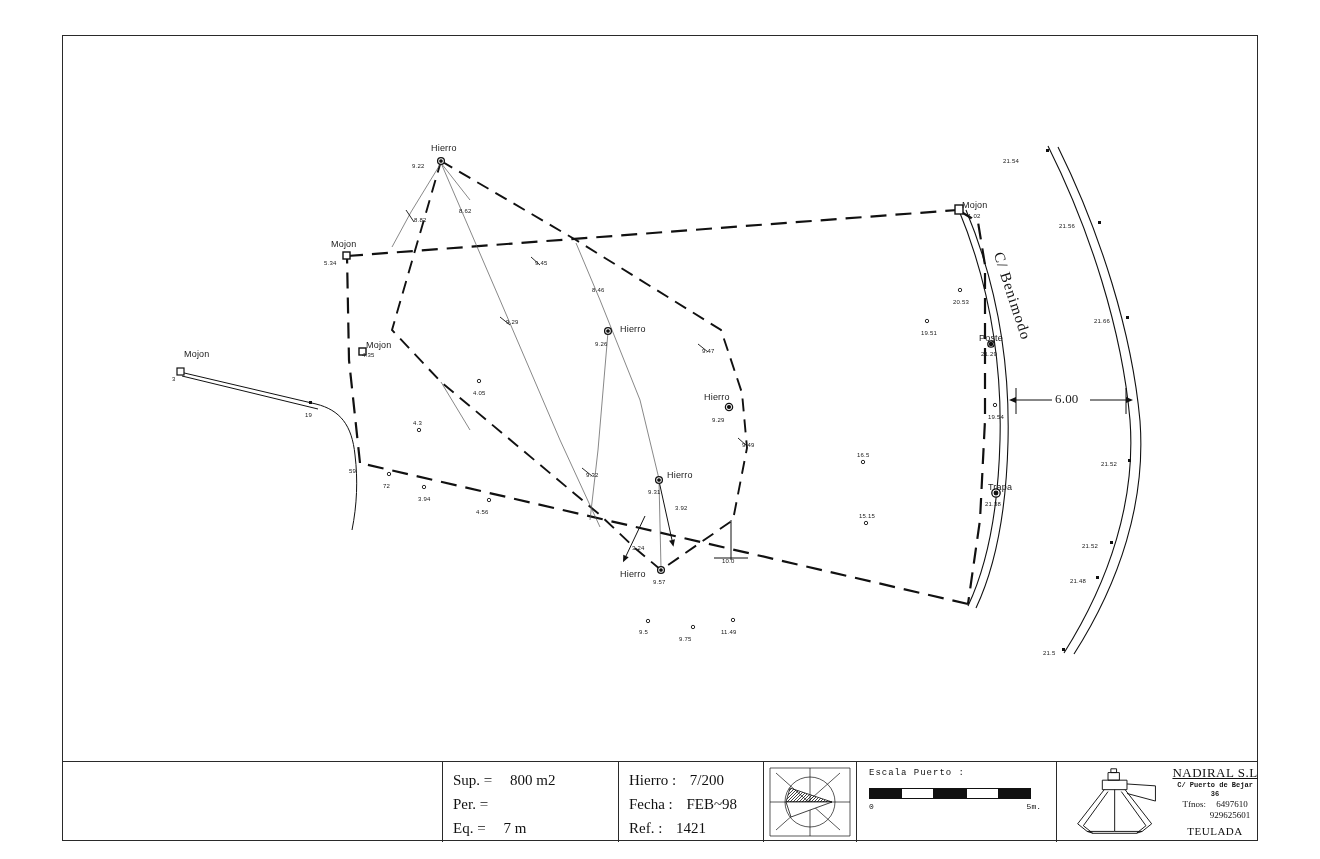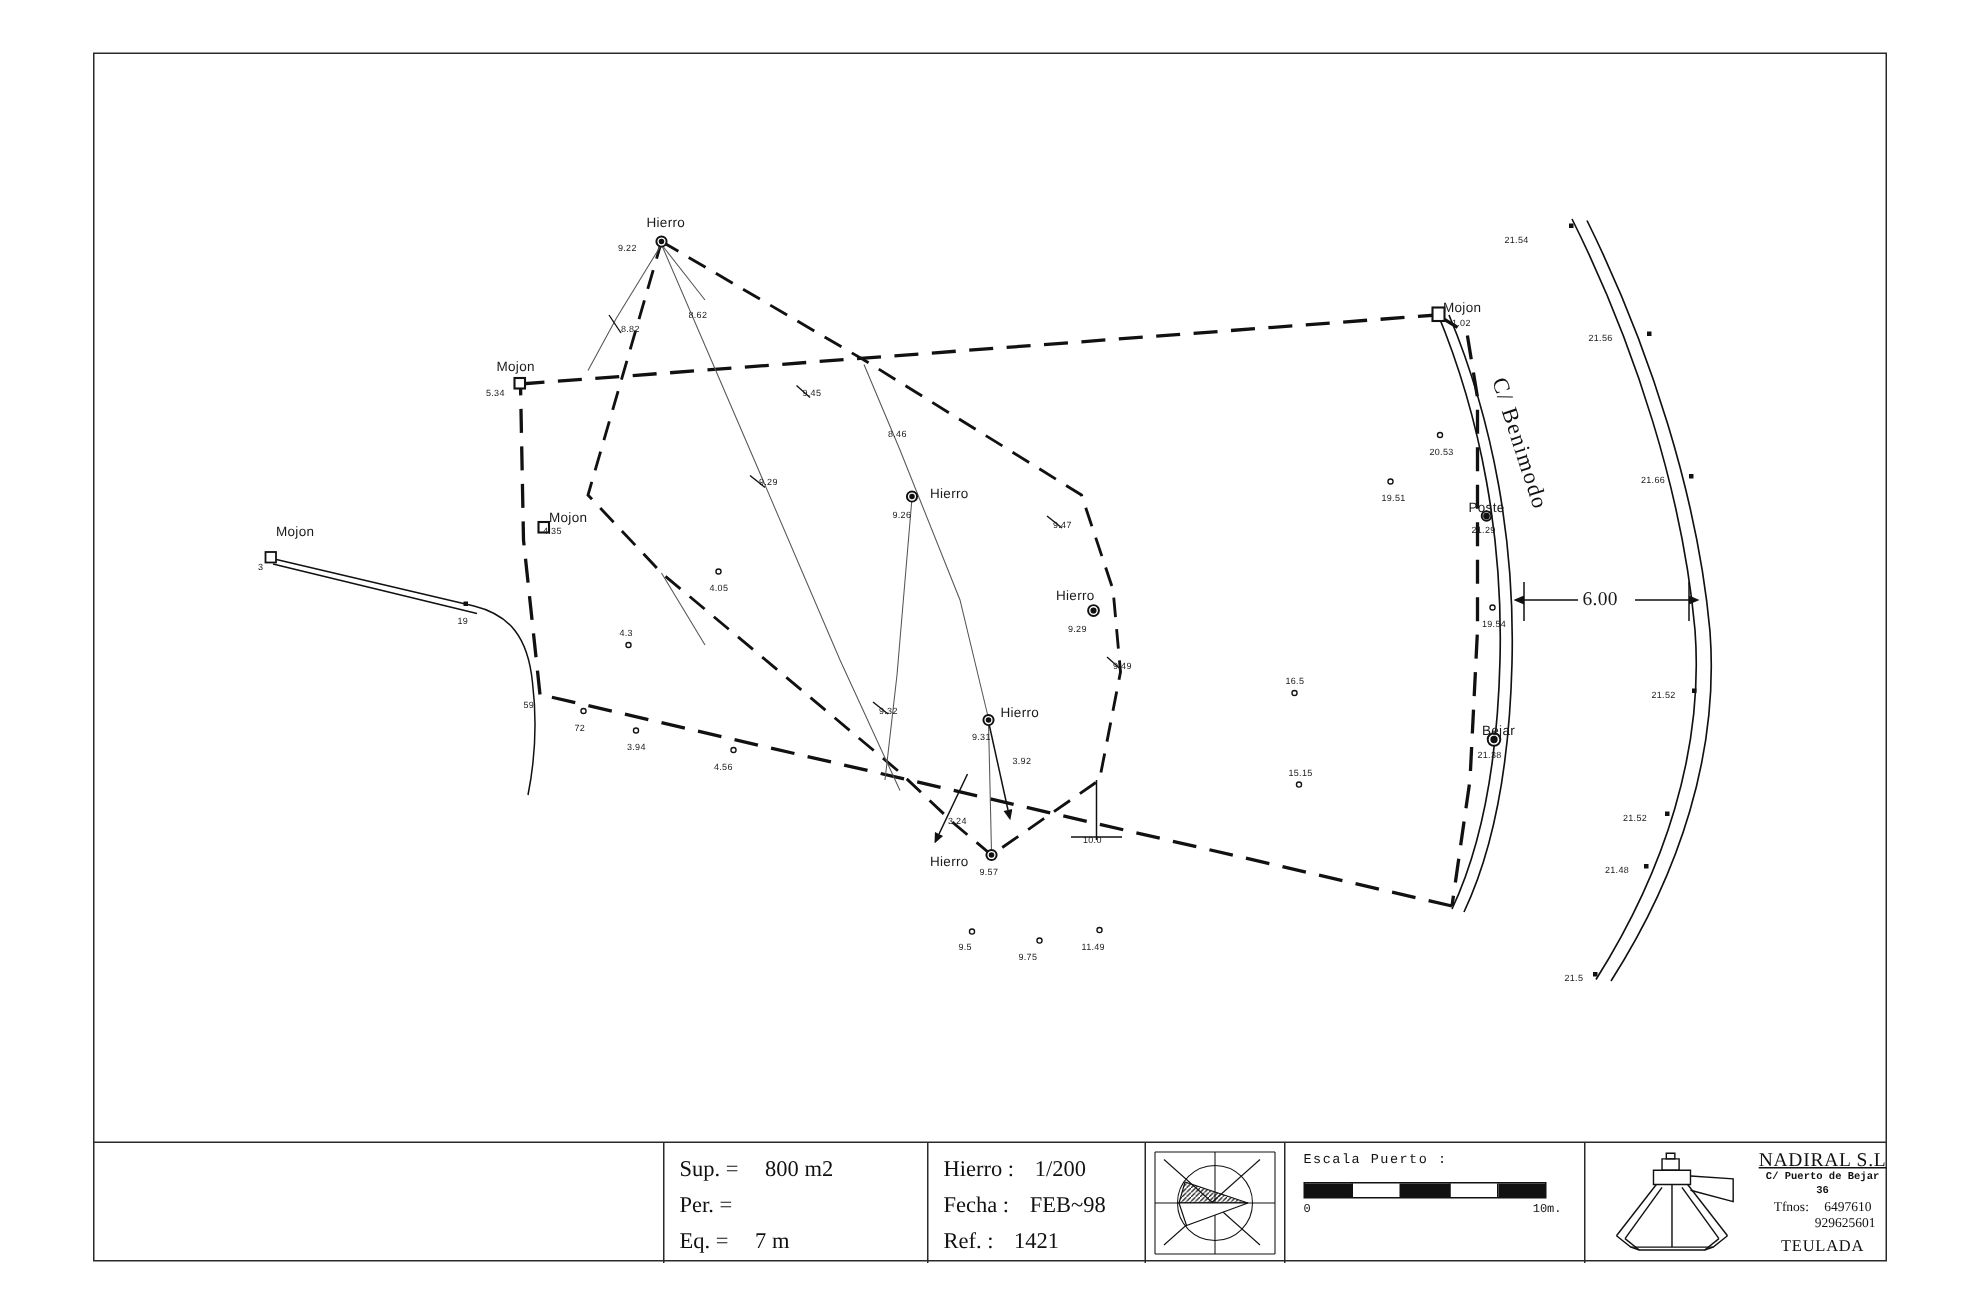--- a/index.html
+++ b/index.html
@@ -188,21 +188,21 @@
       <div class="lbl pt-name" style="left: 620px; top: 324px;">Hierro</div>
       <div class="lbl pt-val" style="left: 595px; top: 341px;">9.26</div>
       <div class="lbl pt-name" style="left: 704px; top: 392px;">Hierro</div>
       <div class="lbl pt-val" style="left: 712px; top: 417px;">9.29</div>
       <div class="lbl pt-name" style="left: 667px; top: 470px;">Hierro</div>
       <div class="lbl pt-val" style="left: 648px; top: 489px;">9.31</div>
       <div class="lbl pt-name" style="left: 620px; top: 569px;">Hierro</div>
       <div class="lbl pt-val" style="left: 653px; top: 579px;">9.57</div>
       <div class="lbl pt-name" style="left: 979px; top: 333px; text-align: center;">Poste</div>
       <div class="lbl pt-val" style="left: 981px; top: 351px;">21.29</div>
-      <div class="lbl pt-name" style="left: 988px; top: 482px;">Bejar</div>
+      <div class="lbl pt-name" style="left: 988px; top: 482px;">Trapa</div>
       <div class="lbl pt-val" style="left: 985px; top: 501px;">21.38</div>
     </div>
   <div id="height-labels">
       <div class="lbl pt-val" style="left: 414px; top: 217px;">8.82</div>
       <div class="lbl pt-val" style="left: 459px; top: 208px;">8.62</div>
       <div class="lbl pt-val" style="left: 535px; top: 260px;">9.45</div>
       <div class="lbl pt-val" style="left: 592px; top: 287px;">8.46</div>
       <div class="lbl pt-val" style="left: 506px; top: 319px;">9.29</div>
       <div class="lbl pt-val" style="left: 702px; top: 348px;">9.47</div>
       <div class="lbl pt-val" style="left: 742px; top: 442px;">9.49</div>
@@ -246,21 +246,21 @@
       <div class="tb-row"><span class="k">Sup.  =</span>
         <span class="v" style="margin-left:14px">800  m2</span></div>
       <div class="tb-row"><span class="k">Per.  =</span>
         <span class="v" style="margin-left:14px"></span></div>
       <div class="tb-row"><span class="k">Eq.   =</span>
         <span class="v" style="margin-left:14px">7  m</span></div>
     </div>
 
     <div class="tb-cell tb-esc">
       <div class="tb-row"><span class="k">Hierro :</span>
-        <span class="v" style="margin-left:10px">1/200</span></div>
+        <span class="v" style="margin-left:10px">7/200</span></div>
       <div class="tb-row"><span class="k">Fecha :</span>
         <span class="v" style="margin-left:10px">FEB~98</span></div>
       <div class="tb-row"><span class="k">Ref.    :</span>
         <span class="v" style="margin-left:10px">1421</span></div>
     </div>
 
     <div class="tb-cell tb-rose">
       <svg viewBox="0 0 92 80" style="width:92px;height:80px">
         <g stroke="#111" stroke-width="0.7" fill="none">
           <line x1="6" y1="6" x2="86" y2="6"></line>
@@ -282,21 +282,21 @@
       <div class="graf-title">Escala  Puerto :</div>
       <div class="bar">
         <span class="on"></span>
           <span></span>
           <span class="on"></span>
           <span></span>
           <span class="on"></span>
       </div>
       <div class="bar-ends">
         <span class="l">0</span>
-        <span class="r">10m.</span>
+        <span class="r">5m.</span>
       </div>
     </div>
 
     <div class="tb-cell tb-logo">
       <div style="display:flex;align-items:center;height:80px;">
         <svg viewBox="0 0 110 78" style="width:110px;height:74px;margin-left:6px">
           <g stroke="#111" stroke-width="1" fill="none">
             <path d="M40,16 L66,16 L66,26 L40,26 Z"></path>
             <path d="M46,8 L58,8 L58,16 L46,16 Z"></path>
             <path d="M49,4 L55,4 L55,8 L49,8 Z"></path>

